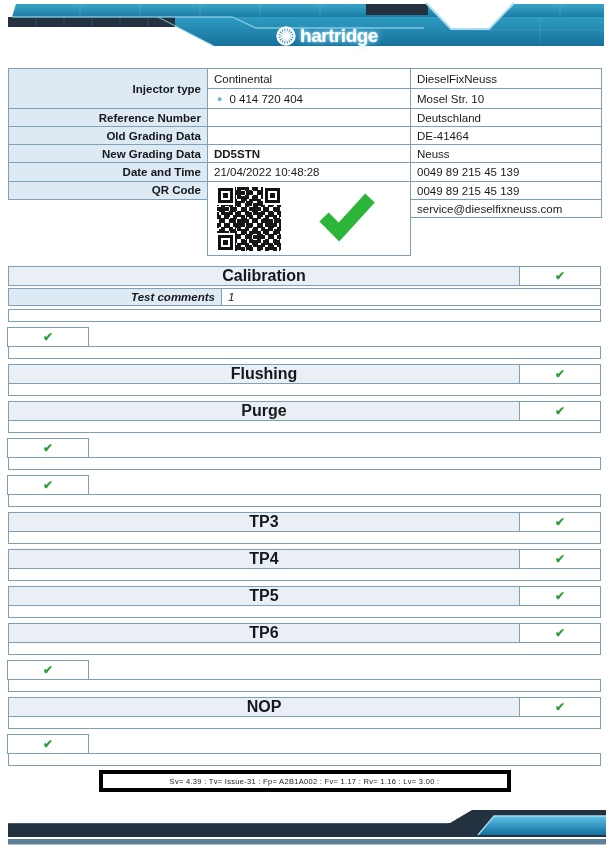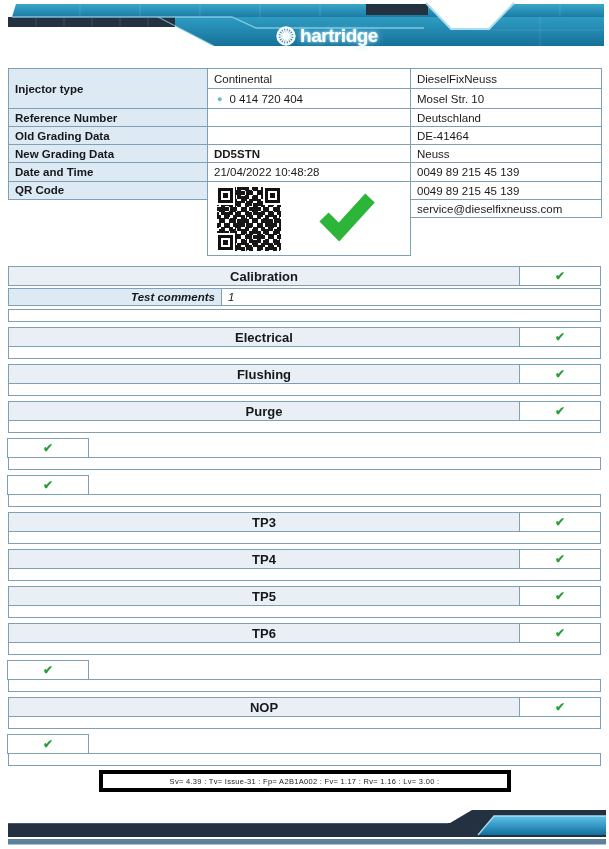--- a/index.html
+++ b/index.html
@@ -19,21 +19,21 @@
   .logo-inner { display:inline-flex; align-items:center; gap:3px; margin-left:26px; }
   .logo-text {
     color:#fff; font-weight:bold; font-size:19px; letter-spacing:-0.5px;
     text-shadow:0 0 7px rgba(150,225,255,.95), 0 0 2px #d6f2ff;
   }
   
   .content { position:absolute; top:68px; left:8px; width:593px; }
 
   table.info { border-collapse:collapse; width:593px; table-layout:fixed; }
   table.info td { border:1px solid #7fa0b4; font-size:11.5px; padding:0 6px; overflow:hidden; white-space:nowrap; }
-  table.info td.lab { background:#dde9f3; font-weight:bold; text-align:left; color:#15181c;margin-top:12px; }
+  table.info td.lab { background:#dde9f3; font-weight:bold; text-align:right; color:#15181c;margin-top:12px; }
   table.info td.val { background:#fff; text-align:left; }
   table.info td.blank { border:none; background:none; }
   table.info td.strong { font-weight:bold; }
   .bullet { color:#6db4da; font-size:9px; vertical-align:1px; padding:0 7px 0 3px; }
 
   .qr-wrap { display:flex; align-items:flex-start; padding-top:2px; }
   .qr {
     width:70px; height:70px; position:relative; flex:0 0 auto;
     border:3px solid #fff;
     background:
@@ -44,21 +44,21 @@
   .qr i { position:absolute; width:15px; height:15px; background:#fff; border:3px solid #111; box-shadow:0 0 0 2px #fff; }
   .qr i::after { content:""; position:absolute; inset:2px; background:#111; }
   .qr .tl { top:1px; left:1px; } .qr .tr { top:1px; right:1px; } .qr .bl { bottom:1px; left:1px; }
   .bigcheck { margin:6px 0 0 32px; }
 
   
   .cal-block { margin-top:10px; }
   .sec-row { display:flex; height:20px; }
   .sec-label {
     flex:1; background:#e9eff5; border:1px solid #7fa0b4;
-    font-weight:bold; font-size:13px; color:#15181c;
+    font-weight:bold; font-size:16px; color:#15181c;
     display:flex; align-items:center; justify-content:center;
   }
   .sec-check {
     width:82px; margin-left:-1px; background:#fff; border:1px solid #7fa0b4;
     display:flex; align-items:center; justify-content:center;
   }
   .check { color:#2b9e3c; font-size:12px; font-weight:bold; line-height:1; }
   .com-row { display:flex; height:18px; margin-top:2px;font-style:italic; }
   .com-label {
     width:214px; background:#dde9f3; border:1px solid #7fa0b4;
@@ -212,21 +212,20 @@
       </div>
       <div class="com-row">
         <div class="com-label">Test comments</div>
         <div class="com-val">1</div>
       </div>
       <div class="sec-empty"></div>
     </div>
 
     <div class="section">
       <div class="sec-row">
-        <div class="sec-label">Electrical</div>
         <div class="sec-check">
             <span class="check">✔</span>
           </div>
       </div>
       <div class="sec-empty"></div>
     </div>
     <div class="section">
       <div class="sec-row">
         <div class="sec-label">Flushing</div>
         <div class="sec-check">

